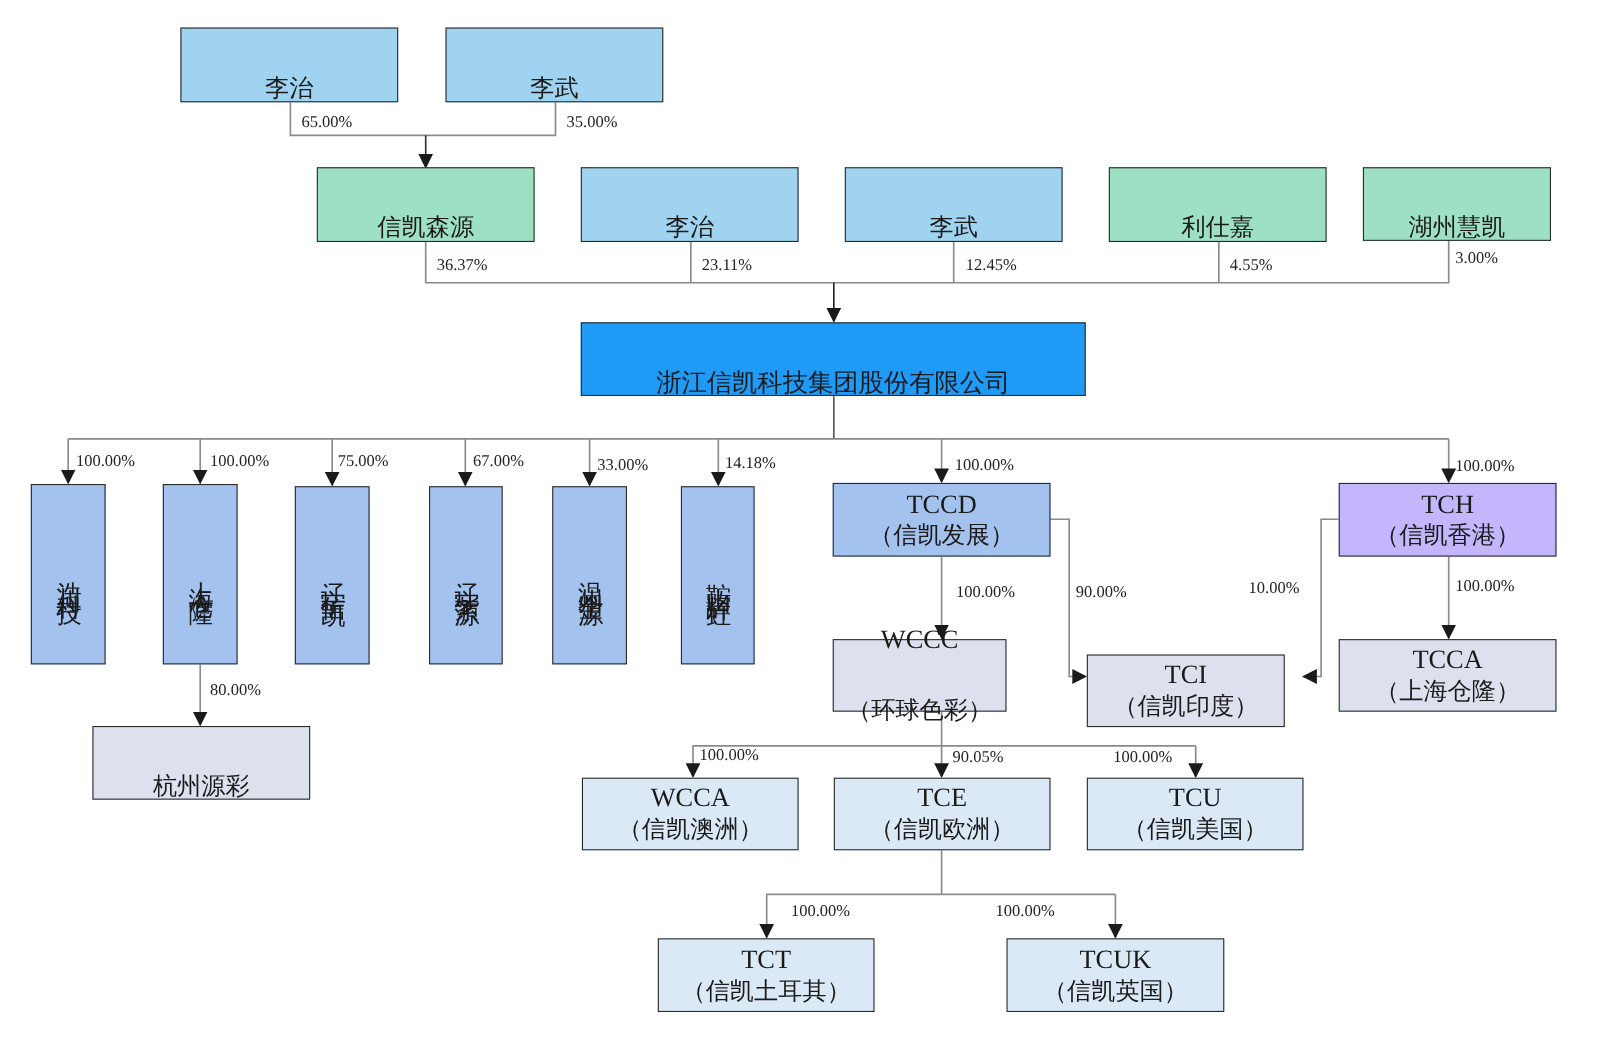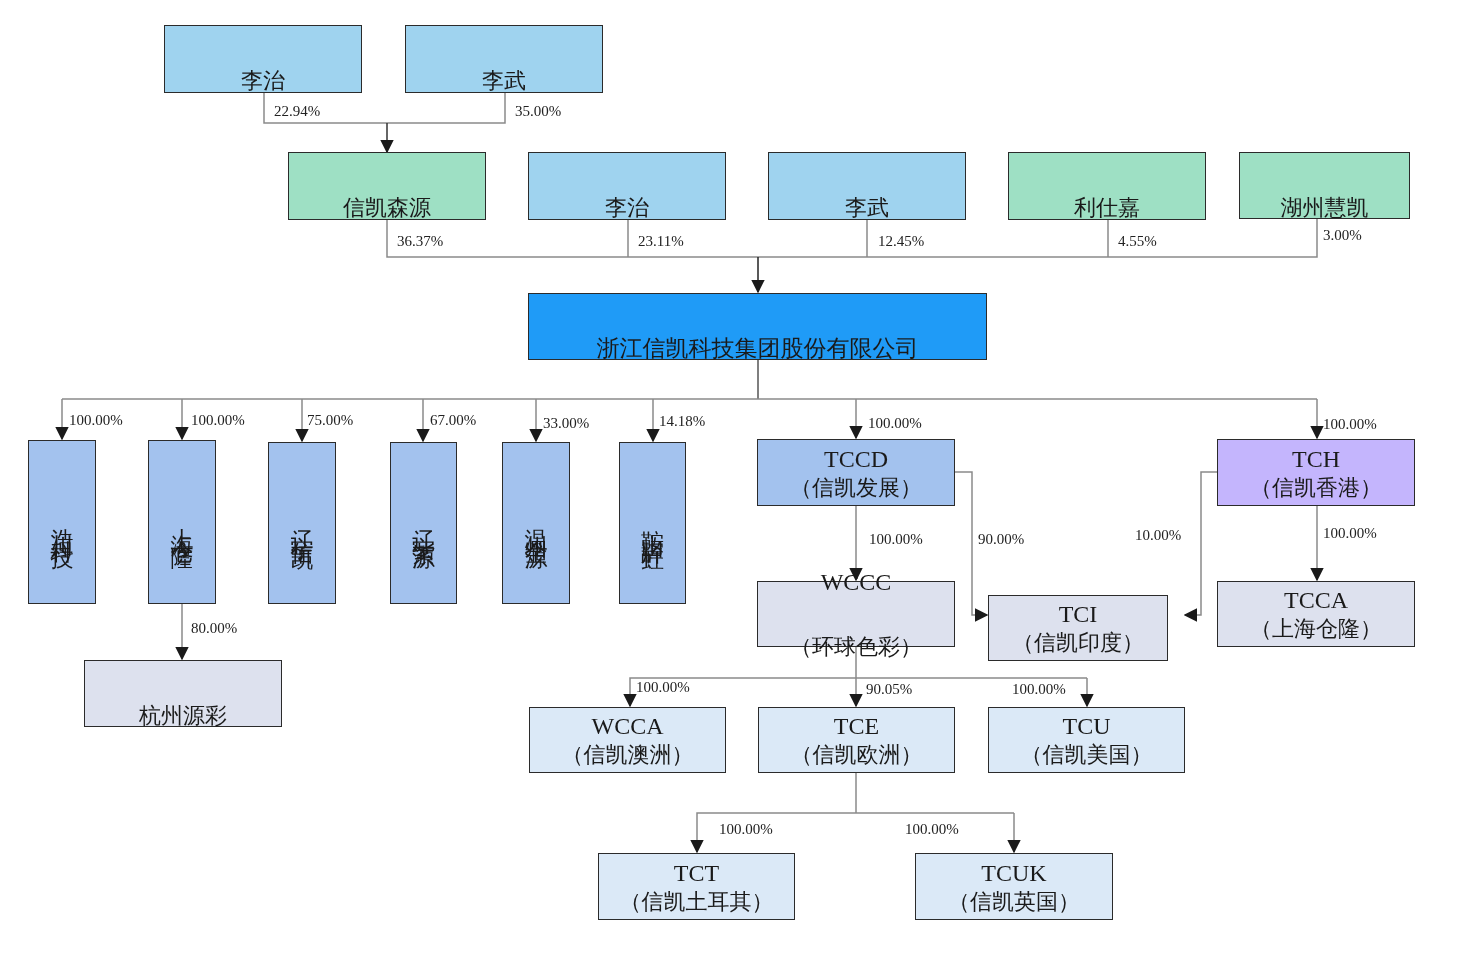--- a/index.html
+++ b/index.html
@@ -65,21 +65,21 @@
     <line x1="1014" y1="813" x2="1014" y2="852" marker-end="url(#arr)"></line>
   </g>
 </svg>
 
 <div class="box single" style="left:164px;top:25px;width:198px;height:68px;background:#9fd3ef;">
   <span class="l1">李治</span>
 </div>
 <div class="box single" style="left:405px;top:25px;width:198px;height:68px;background:#9fd3ef;">
   <span class="l1">李武</span>
 </div>
-<span class="pct" style="left:274px;top:103px;">22.94%</span>
+<span class="pct" style="left:274px;top:103px;">65.00%</span>
 <span class="pct" style="left:515px;top:103px;">35.00%</span>
 
 <div class="box single" style="left:288px;top:152px;width:198px;height:68px;background:#9ee0c4;">
   <span class="l1">信凯森源</span>
 </div>
 <div class="box single" style="left:528px;top:152px;width:198px;height:68px;background:#9fd3ef;">
   <span class="l1">李治</span>
 </div>
 <div class="box single" style="left:768px;top:152px;width:198px;height:68px;background:#9fd3ef;">
   <span class="l1">李武</span>
@@ -134,21 +134,21 @@
   <span class="l1">TCCD</span>
   <span class="l2">（信凯发展）</span>
 </div>
 <div class="box" style="left:1217px;top:439px;width:198px;height:67px;background:#c4b5fd;">
   <span class="l1">TCH</span>
   <span class="l2">（信凯香港）</span>
 </div>
 <span class="pct" style="left:868px;top:415px;">100.00%</span>
 <span class="pct" style="left:1323px;top:416px;">100.00%</span>
 
-<div class="box" style="left:757px;top:581px;width:198px;height:66px;background:#dde1ee;gap:36px;">
+<div class="box" style="left:757px;top:581px;width:158px;height:66px;background:#dde1ee;gap:36px;">
   <span class="l1">WCCC</span>
   <span class="l2">（环球色彩）</span>
 </div>
 <div class="box" style="left:988px;top:595px;width:180px;height:66px;background:#dde1ee;">
   <span class="l1">TCI</span>
   <span class="l2">（信凯印度）</span>
 </div>
 <div class="box" style="left:1217px;top:581px;width:198px;height:66px;background:#dde1ee;align-items:center;">
   <span class="l1">TCCA</span>
   <span class="l2">（上海仓隆）</span>

